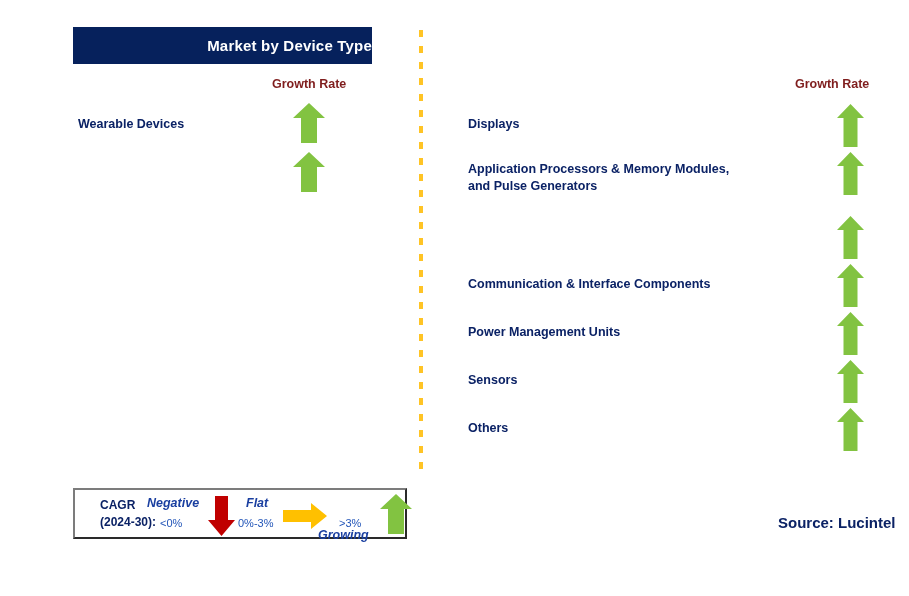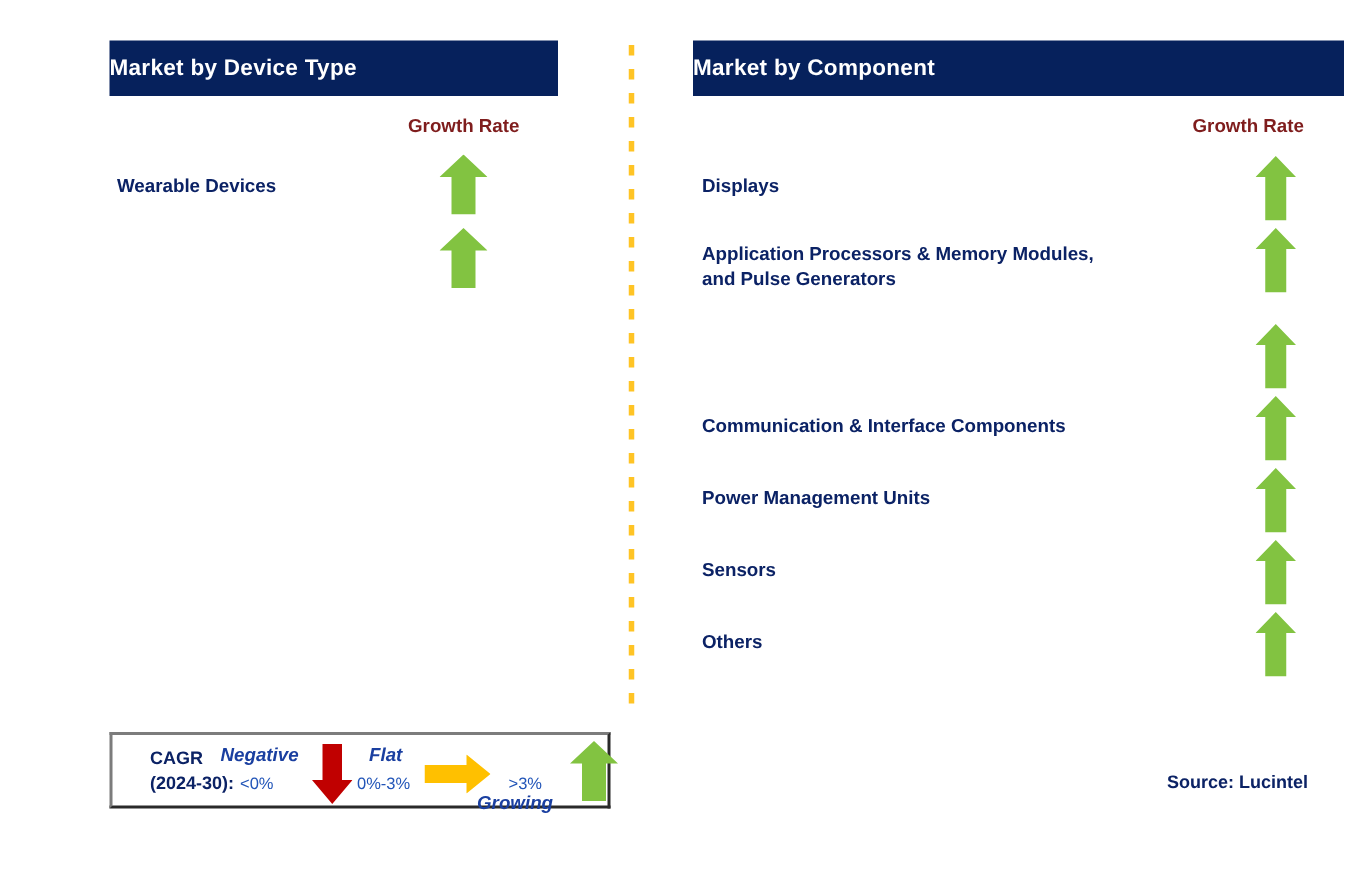--- a/index.html
+++ b/index.html
@@ -23,21 +23,21 @@
 
   
   .panel-header {
     position: absolute;
     background: #06215c;
     color: #ffffff;
     font-weight: bold;
     font-size: 15px;
     display: flex;
     align-items: center;
-    justify-content: flex-start;
+    justify-content: flex-end;
     letter-spacing: 0.2px;
   }
   #header-left  { left: 73px;  top: 27px; width: 299px; height: 37px; }
   #header-right { left: 462px; top: 27px; width: 434px; height: 37px; }
 
   
   .growth-caption {
     position: absolute;
     font-size: 12.5px;
     font-weight: bold;
@@ -138,21 +138,21 @@
 
   #legend-term-growing  { left: 243px; top: 6px; margin-top: 32px; }
   #legend-range-growing { left: 264px; top: 27px; }
   #legend-icon-growing  { left: 305px; top: 4px; }
 
   
   #source {
     position: absolute;
     left: 778px;
     top: 514px;
-    font-size: 12px;
+    font-size: 15px;
     font-weight: bold;
     color: #0b2265;
     white-space: nowrap;
   }
 </style>
 </head>
 <body>
 
 <div class="canvas">
 
@@ -176,23 +176,20 @@
       <polygon points="16,0 32,15 24,15 24,40 8,40 8,15 0,15" fill="#82c341"></polygon>
     </svg>
   </div>
 
   <div id="divider">
     <svg width="4" height="448" viewBox="0 0 4 448" xmlns="http://www.w3.org/2000/svg">
       <line x1="2" y1="0" x2="2" y2="448" stroke="#ffc425" stroke-width="4" stroke-dasharray="7 9"></line>
     </svg>
   </div>
 
-  <div class="panel-header" id="header-right">
-    <span>Market by Component</span>
-  </div>
 
   <div class="growth-caption" id="growth-right">Growth Rate</div>
 
   <div class="row right-row" style="top:116px;height:17px;">
     <span class="row-label">Displays</span>
   </div>
   <div class="row-arrow right-arrow" style="top:104px;">
     <svg class="arrow-up-sm" viewBox="0 0 27 43" xmlns="http://www.w3.org/2000/svg">
       <polygon points="13.5,0 27,14 20.5,14 20.5,43 6.5,43 6.5,14 0,14" fill="#82c341"></polygon>
     </svg>

